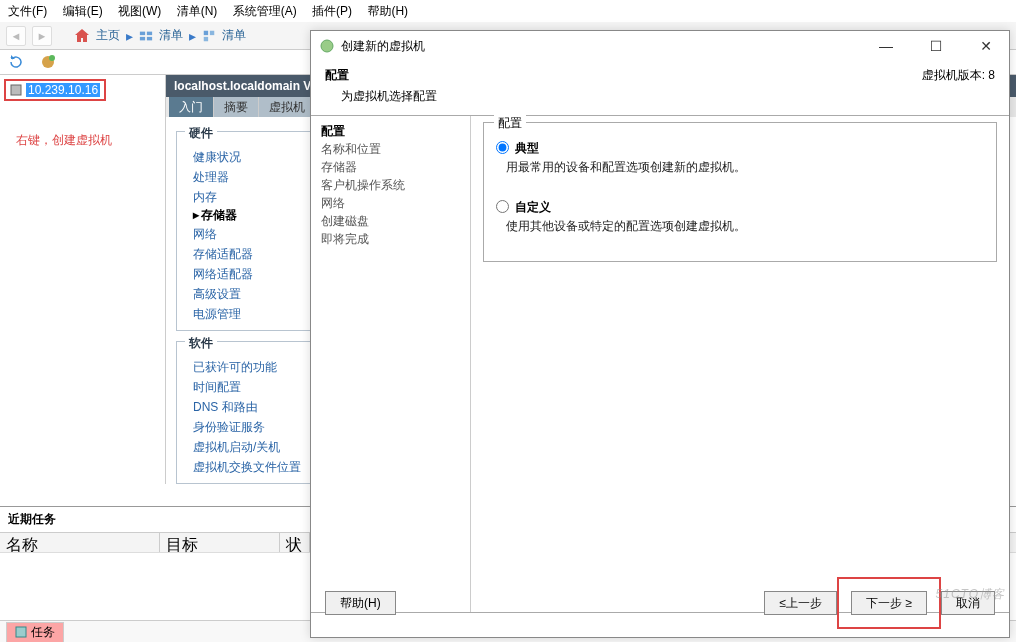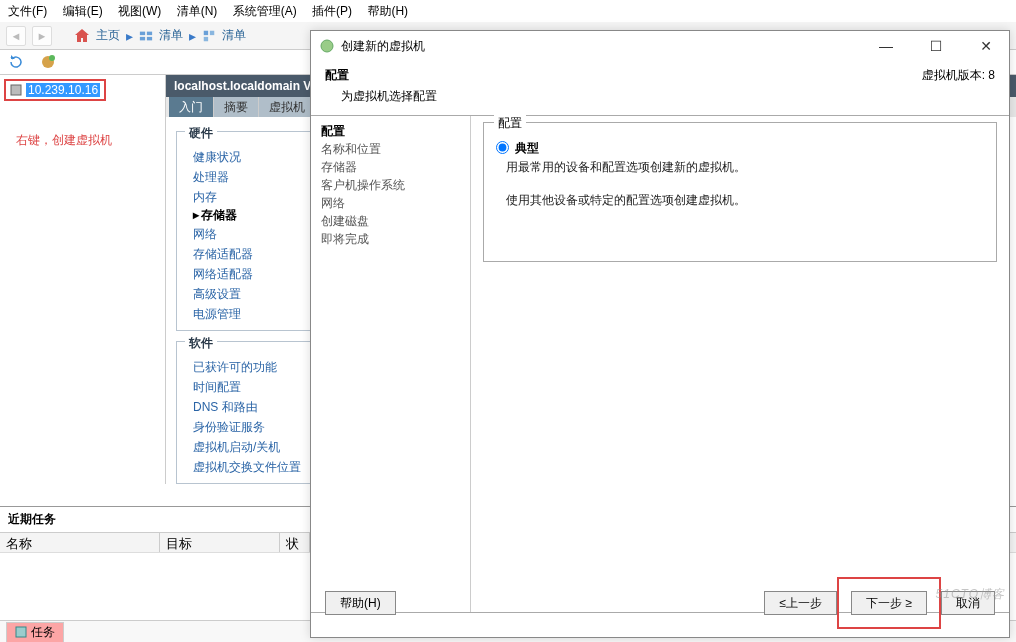--- a/index.html
+++ b/index.html
@@ -34,21 +34,21 @@
     .fieldset .legend { position: relative; top: -13px; left: 0px; background: #fff; padding: 0 4px; font-weight: bold; color: #2a3a4a; display: inline-block; }
     .linklist { padding-left: 8px; }
     .linklist a { display: block; line-height: 20px; color: #2a64a6; }
     .linklist .selrow { font-weight: bold; color: #000; }
     .linklist .marker { color: #000; margin-right: 2px; }
     
     .tasks-section { border-top: 1px solid #999; position: absolute; left: 0; right: 0; top: 506px; }
     .tasks-title { font-weight: bold; padding: 4px 8px; }
     .tasks-table { border-top: 1px solid #ccc; }
     .tasks-table .thead { display: flex; background: #f4f4f4; border-bottom: 1px solid #ddd; height: 20px; }
-    .tasks-table .th { border-right: 1px solid #ccc; padding: 2px 6px; font-size: 13px; }
+    .tasks-table .th { border-right: 1px solid #ccc; padding: 2px 6px; font-size: 16px; }
     .status-bar { position: absolute; bottom: 0; left: 0; right: 0; height: 22px; border-top: 1px solid #ccc; display: flex; align-items: center; padding: 0 6px; background: #f8f8f8; }
     .status-tab { border: 1px solid #ccc; border-bottom: none; padding: 1px 8px; display: flex; align-items: center; gap: 4px; background: #fca5a5; }
     
     .dialog { position: absolute; left: 310px; top: 30px; width: 700px; height: 608px; background: #fff; border: 1px solid #888; box-shadow: 0 0 10px rgba(0,0,0,0.15); }
     .dlg-title { height: 30px; display: flex; align-items: center; padding: 0 8px; justify-content: space-between; }
     .dlg-title-left { display: flex; align-items: center; gap: 6px; }
     .dlg-winctl { display: flex; gap: 20px; font-family: "Segoe UI", sans-serif; }
     .dlg-winctl span { width: 30px; text-align: center; cursor: pointer; font-size: 14px; color: #333; }
     .dlg-header { padding: 6px 14px 10px 14px; display: flex; justify-content: space-between; align-items: flex-start; }
     .dlg-header h4 { font-size: 12px; font-weight: bold; margin-bottom: 4px; }
@@ -221,20 +221,24 @@
     </div>
     <div class="dlg-content">
       <div class="cfg-fieldset">
         <span class="flegend">配置</span>
         <div class="radio-row">
           <input type="radio" name="cfg" checked="" style="">
           <span class="lbl">典型</span>
         </div>
         <div class="radio-desc">用最常用的设备和配置选项创建新的虚拟机。</div>
         <div style="height:14px"></div>
+        <div class="radio-row">
+          <input type="radio" name="cfg" style="">
+          <span class="lbl">自定义</span>
+        </div>
         <div class="radio-desc">使用其他设备或特定的配置选项创建虚拟机。</div>
       </div>
     </div>
   </div>
   <div class="dlg-buttons">
     <button class="btn">帮助(H)</button>
     <div class="btn-spacer"></div>
     <button class="btn">≤上一步</button>
     <span class="next-wrap">
       <button class="btn">下一步 ≥</button>

